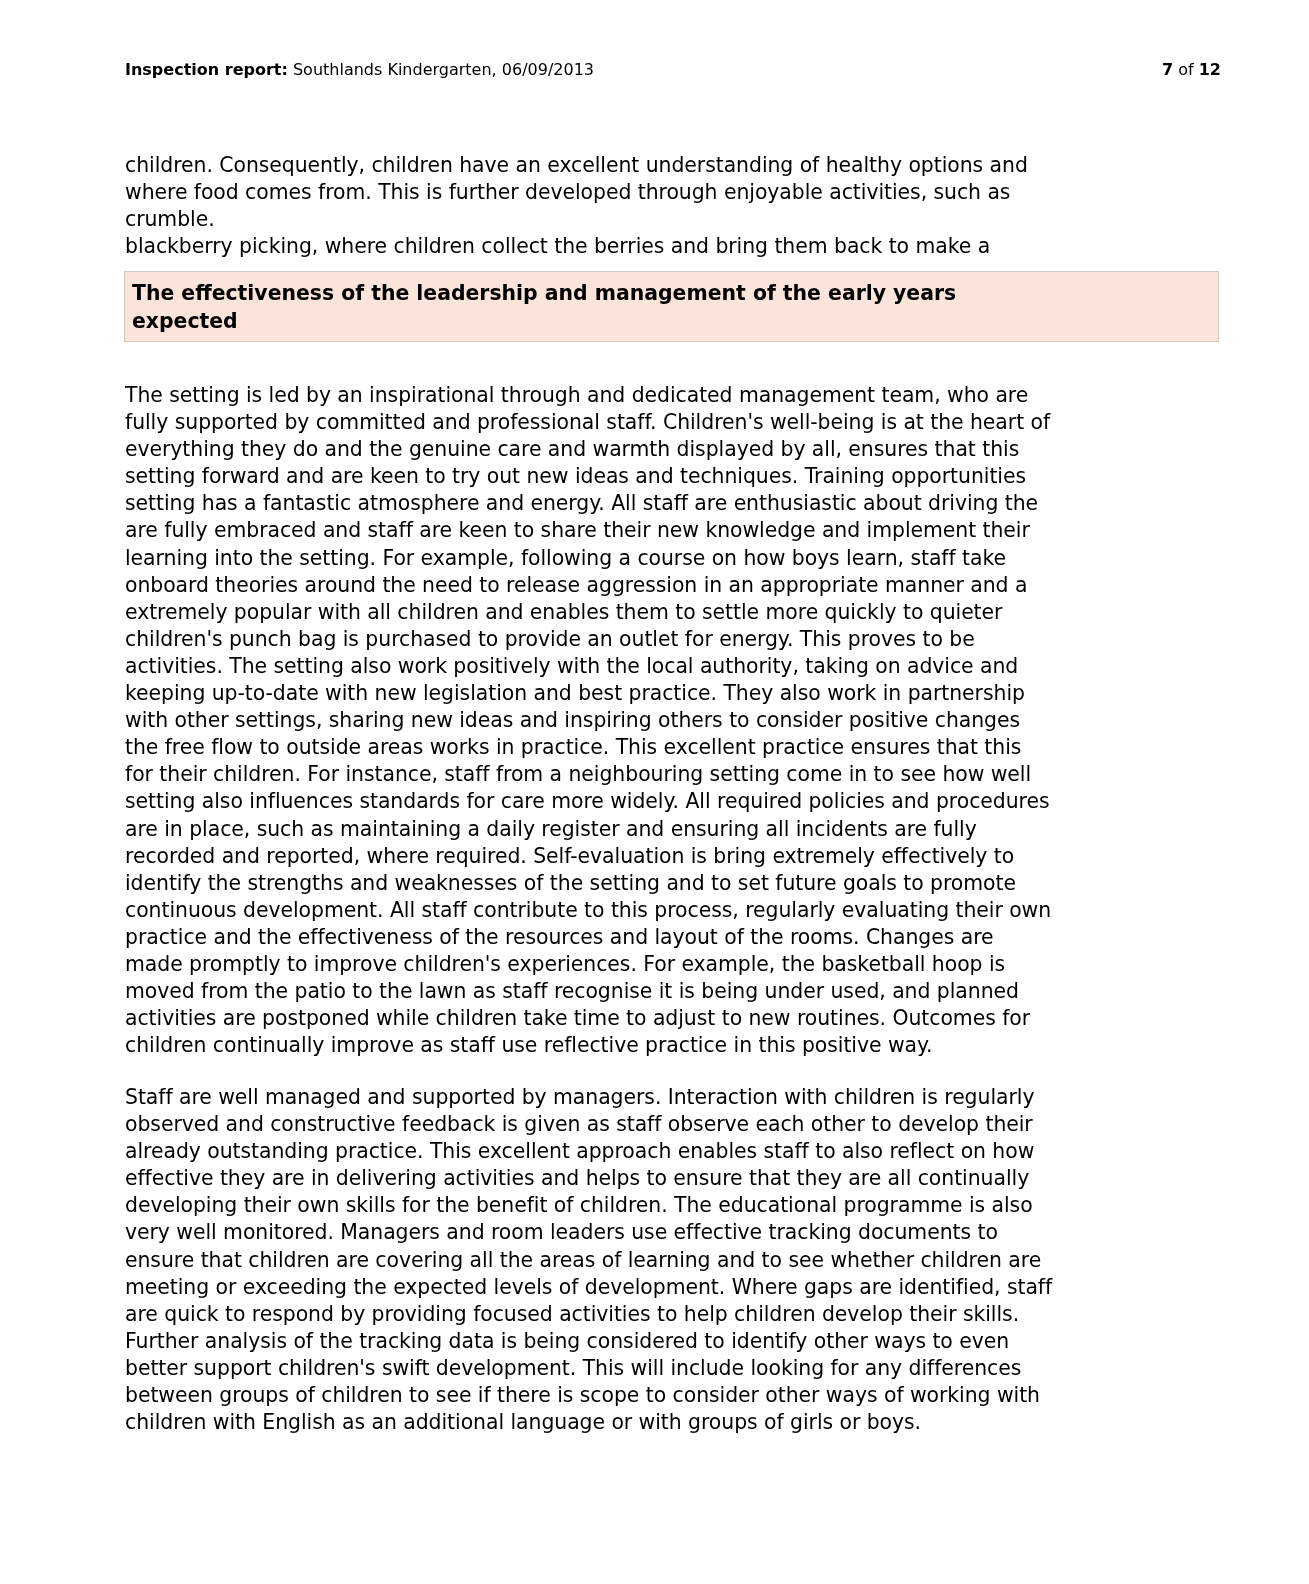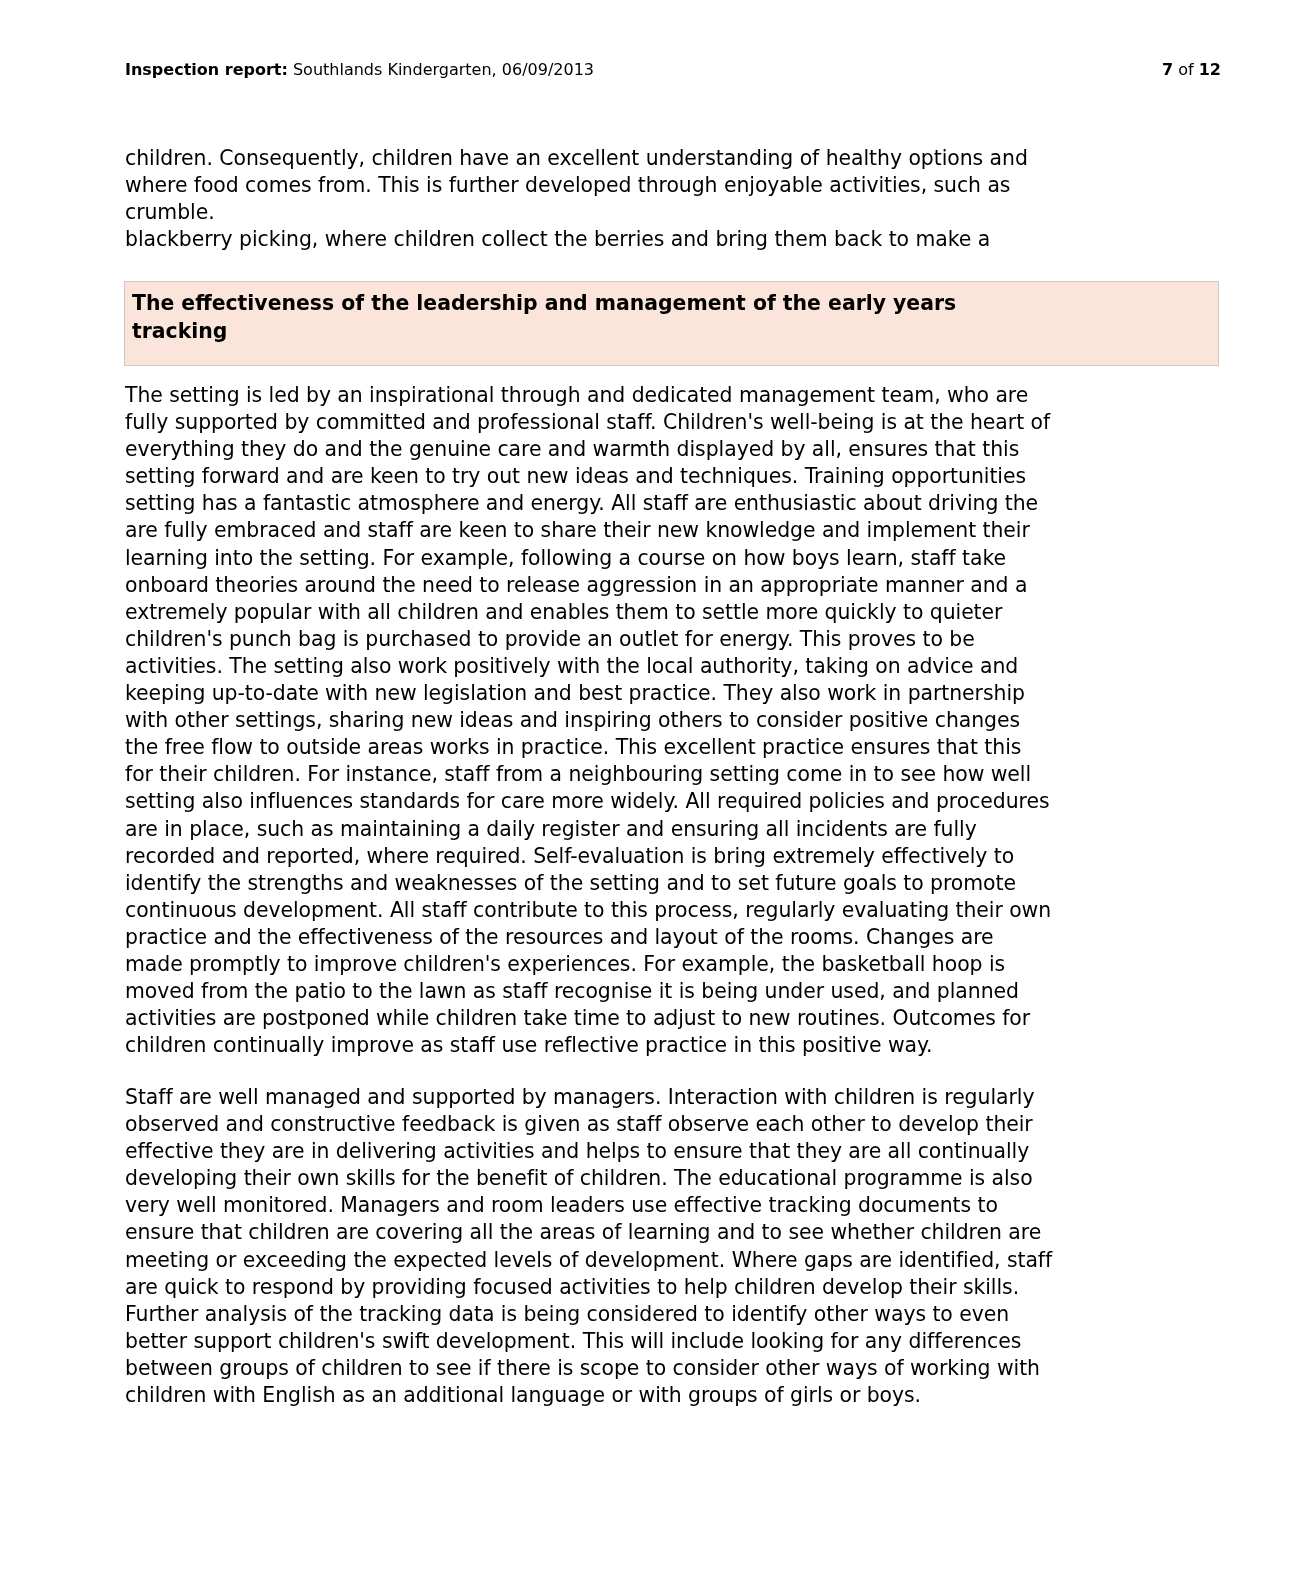--- a/index.html
+++ b/index.html
@@ -48,23 +48,23 @@
       margin: 0;
     }
     .para .line {
       display: block;
       white-space: nowrap;
     }
 
     .section-box {
       position: absolute;
       left: 124px;
-      top: 281px;
+      top: 271px;
       width: 1095px;
-      height: 85px;
+      height: 71px;
       background: #fbe4da;
       border: 1px solid #cfc7c3;
       box-sizing: border-box;
     }
     .section-box .title {
       position: absolute;
       left: 7px;
       top: 8px;
       font-size: 20.4px;
       font-weight: bold;
@@ -78,31 +78,31 @@
 
 <div class="page-header">
   <div class="left">
     <span class="b">Inspection report:</span><span> Southlands Kindergarten, 06/09/2013</span>
   </div>
   <div class="right">
     <span class="b">7</span><span> of </span><span class="b">12</span>
   </div>
 </div>
 
-<p class="para" style="top:145px;">
+<p class="para" style="top:152px;">
   <span class="line">children. Consequently, children have an excellent understanding of healthy options and</span>
   <span class="line">where food comes from. This is further developed through enjoyable activities, such as</span>
   <span class="line">crumble.</span>
   <span class="line">blackberry picking, where children collect the berries and bring them back to make a</span>
 </p>
 
 <div class="section-box">
   <div class="title">
     <span class="line">The effectiveness of the leadership and management of the early years</span>
-    <span class="line">tracking</span>
+    <span class="line">expected</span>
   </div>
 </div>
 
 <p class="para" style="top:382px;">
   <span class="line">The setting is led by an inspirational through and dedicated management team, who are</span>
   <span class="line">fully supported by committed and professional staff. Children's well-being is at the heart of</span>
   <span class="line">everything they do and the genuine care and warmth displayed by all, ensures that this</span>
   <span class="line">setting forward and are keen to try out new ideas and techniques. Training opportunities</span>
   <span class="line">setting has a fantastic atmosphere and energy. All staff are enthusiastic about driving the</span>
   <span class="line">are fully embraced and staff are keen to share their new knowledge and implement their</span>
@@ -123,20 +123,21 @@
   <span class="line">practice and the effectiveness of the resources and layout of the rooms. Changes are</span>
   <span class="line">made promptly to improve children's experiences. For example, the basketball hoop is</span>
   <span class="line">moved from the patio to the lawn as staff recognise it is being under used, and planned</span>
   <span class="line">activities are postponed while children take time to adjust to new routines. Outcomes for</span>
   <span class="line">children continually improve as staff use reflective practice in this positive way.</span>
 </p>
 
 <p class="para" style="top:1084px;">
   <span class="line">Staff are well managed and supported by managers. Interaction with children is regularly</span>
   <span class="line">observed and constructive feedback is given as staff observe each other to develop their</span>
+  <span class="line">already outstanding practice. This excellent approach enables staff to also reflect on how</span>
   <span class="line">effective they are in delivering activities and helps to ensure that they are all continually</span>
   <span class="line">developing their own skills for the benefit of children. The educational programme is also</span>
   <span class="line">very well monitored. Managers and room leaders use effective tracking documents to</span>
   <span class="line">ensure that children are covering all the areas of learning and to see whether children are</span>
   <span class="line">meeting or exceeding the expected levels of development. Where gaps are identified, staff</span>
   <span class="line">are quick to respond by providing focused activities to help children develop their skills.</span>
   <span class="line">Further analysis of the tracking data is being considered to identify other ways to even</span>
   <span class="line">better support children's swift development. This will include looking for any differences</span>
   <span class="line">between groups of children to see if there is scope to consider other ways of working with</span>
   <span class="line">children with English as an additional language or with groups of girls or boys.</span>

